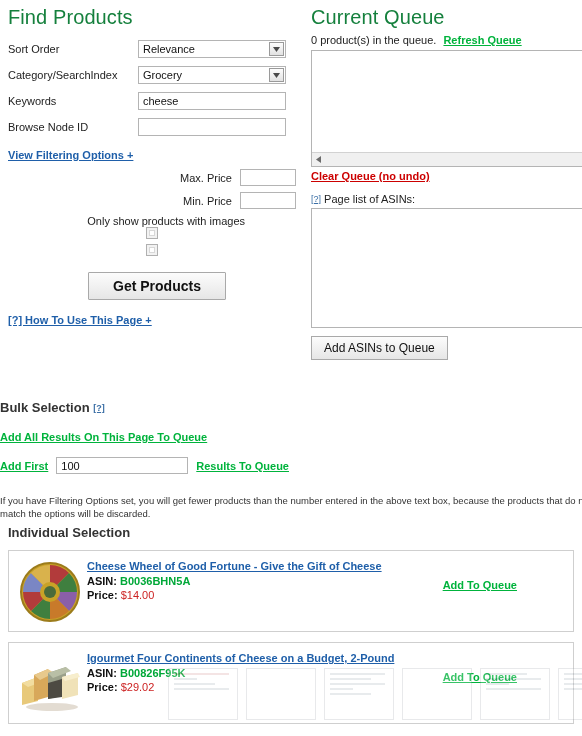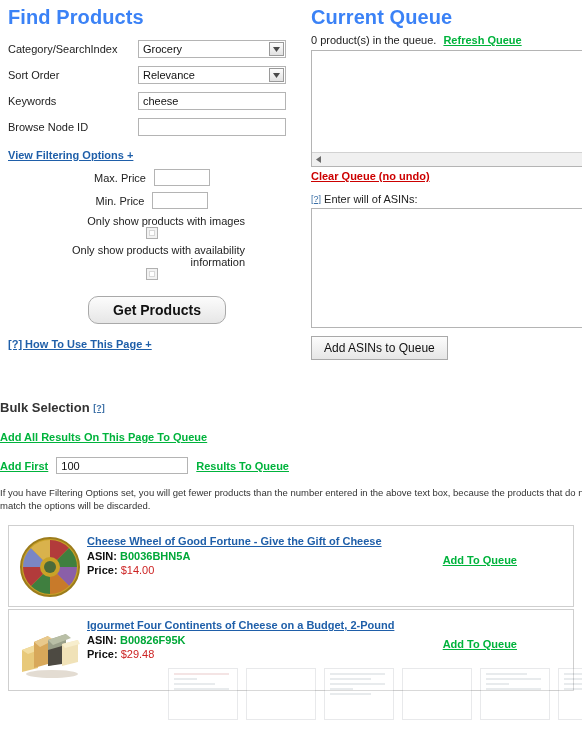--- a/index.html
+++ b/index.html
@@ -28,22 +28,22 @@
     text-decoration: underline;
     cursor: pointer;
   }
   .lnk-blue { color: #1f5fa9; }
   .lnk-green { color: #00b33c; font-weight: bold; }
   .lnk-red { color: #cc0000; font-weight: bold; }
 
   
   .h1 {
     font-size: 20px;
-    font-weight: bold;
-    color: #3b82f6;
+    font-weight: normal;
+    color: #15803d;
     letter-spacing: 0.1px;
   }
   .h2 {
     font-size: 13px;
     font-weight: bold;
     color: #333333;
   }
 
   
   #find-products {
@@ -112,21 +112,21 @@
     margin-top: 12px;
     margin-bottom: 8px;
     font-size: 11px;
     font-weight: bold;
   }
 
   
   .price-row {
     display: flex;
     align-items: center;
-    justify-content: center;
+    justify-content: flex-end;
     margin-bottom: 6px;
   }
   .price-row .lbl {
     text-align: right;
     font-size: 11px;
     padding-right: 8px;
   }
   .ctrl-price {
     width: 56px;
     height: 17px;
@@ -183,21 +183,21 @@
     background: linear-gradient(#fcfcfc, #e6e6e6);
     border: 1px solid #a9a9a9;
     color: #111;
     cursor: pointer;
     box-sizing: border-box;
   }
   #get-products {
     font-size: 14px;
     font-weight: bold;
     padding: 5px 24px;
-    border-radius: 10px;
+    border-radius: 1px;
   }
 
   #how-to-use {
     font-size: 11px;
     font-weight: bold;
     margin-top: 0;
   }
 
   
   #current-queue {
@@ -273,21 +273,21 @@
     left: 0;
     top: 400px;
     width: 574px;
   }
   #bulk-title { margin: 0 0 16px 0; }
   #add-all-link { font-size: 11px; display: inline-block; margin-bottom: 14px; }
 
   #add-first-row {
     display: flex;
     align-items: center;
-    margin-bottom: 12px;
+    margin-bottom: 20px;
   }
   #add-first-label { font-size: 11px; }
   #add-first-input {
     width: 132px;
     height: 17px;
     margin: 0 8px;
     border: 1px solid #b4b4b4;
     box-sizing: border-box;
     font-family: "Liberation Sans", sans-serif;
     font-size: 11px;
@@ -313,21 +313,21 @@
     width: 574px;
   }
   #individual-title { margin: 0 0 10px 0; }
 
   .product-row {
     border: 1px solid #cfcfcf;
     background: #ffffff;
     box-sizing: border-box;
     height: 82px;
     width: 566px;
-    margin-bottom: 2px;
+    margin-bottom: 10px;
     position: relative;
     display: flex;
     align-items: flex-start;
     padding: 6px 0 0 0;
   }
   .product-thumb {
     width: 66px;
     height: 70px;
     margin-left: 8px;
     flex: none;
@@ -395,46 +395,46 @@
   #thumb-overlay .tline.med { width: 70%; }
   #thumb-overlay .tline.long { width: 94%; }
 </style>
 </head>
 <body>
 
 <div class="page">
 
   <div id="find-products">
     <div class="h1">Find Products</div>
+
+    <div class="form-row">
+      <div class="lbl">Sort Order</div>
+      <div class="ctrl-select">
+        <span class="val">Relevance</span>
+        <span class="arrowbox">
+          <svg width="7" height="5" viewBox="0 0 7 5">
+              <polygon points="0,0 7,0 3.5,5" fill="#4a4a4a"></polygon>
+            </svg>
+        </span>
+      </div>
+    </div>
 
     <div class="form-row">
       <div class="lbl">Category/SearchIndex</div>
       <div class="ctrl-select">
         <span class="val">Grocery</span>
         <span class="arrowbox">
           <svg width="7" height="5" viewBox="0 0 7 5">
               <polygon points="0,0 7,0 3.5,5" fill="#4a4a4a"></polygon>
             </svg>
         </span>
       </div>
     </div>
 
     <div class="form-row">
-      <div class="lbl">Sort Order</div>
-      <div class="ctrl-select">
-        <span class="val">Relevance</span>
-        <span class="arrowbox">
-          <svg width="7" height="5" viewBox="0 0 7 5">
-              <polygon points="0,0 7,0 3.5,5" fill="#4a4a4a"></polygon>
-            </svg>
-        </span>
-      </div>
-    </div>
-
-    <div class="form-row">
       <div class="lbl">Keywords</div>
       <input class="ctrl-text" type="text" value="cheese" style="">
     </div>
 
     <div class="form-row">
       <div class="lbl">Browse Node ID</div>
       <input class="ctrl-text" type="text" value="" style="">
     </div>
 
     <div id="view-filtering">
@@ -450,21 +450,20 @@
       <div class="lbl">Min. Price</div>
       <input class="ctrl-price" type="text" value="" style="">
     </div>
 
     <div class="check-row">
       <div class="lbl">Only show products with images</div>
       <div class="chk"></div>
     </div>
 
     <div class="check-row">
-      <div class="lbl">Only show products with availability information</div>
       <div class="chk"></div>
     </div>
 
     <div id="get-products-wrap">
       <button class="btn" id="get-products">Get Products</button>
     </div>
 
     <div id="how-to-use">
       <span class="lnk lnk-blue">[?] How To Use This Page +</span>
     </div>
@@ -485,21 +484,21 @@
               <polygon points="5,0 5,7 0,3.5" fill="#6b6b6b"></polygon>
             </svg>
         </span>
       </div>
     </div>
 
     <span class="lnk lnk-red" id="clear-queue">Clear Queue (no undo)</span>
 
     <div id="asin-label">
       <span class="help-mark">[?]</span>
-      <span>Enter will of ASINs:</span>
+      <span>Page list of ASINs:</span>
     </div>
 
     <div class="big-box" id="asin-box"></div>
 
     <div id="add-asins-wrap">
       <button class="btn" id="add-asins-btn">Add ASINs to Queue</button>
     </div>
   </div>
 
   <div id="bulk-selection">
@@ -513,20 +512,21 @@
     <div id="add-first-row">
       <span class="lnk lnk-green" id="add-first-label">Add First</span>
       <input id="add-first-input" type="text" value="100" style="">
       <span class="lnk lnk-green" id="results-to-queue">Results To Queue</span>
     </div>
 
     <div id="bulk-note">If you have Filtering Options set, you will get fewer products than the number entered in the above text box, because the products that do not match the options will be discarded.</div>
   </div>
 
   <div id="individual-selection">
+    <div class="h2" id="individual-title">Individual Selection</div>
 
     <div class="product-row">
       <div class="product-thumb">
         <svg width="62" height="62" viewBox="0 0 62 62">
           <circle cx="31" cy="31" r="29" fill="#c9a227"></circle>
           <g>
             <path d="M31 31 L31 4 A27 27 0 0 1 50 12 Z" fill="#b23b3b"></path>
             <path d="M31 31 L50 12 A27 27 0 0 1 58 31 Z" fill="#3f7f3f"></path>
             <path d="M31 31 L58 31 A27 27 0 0 1 50 50 Z" fill="#8a5fa8"></path>
             <path d="M31 31 L50 50 A27 27 0 0 1 31 58 Z" fill="#c87a2a"></path>
@@ -570,21 +570,21 @@
         </svg>
       </div>
       <div class="product-info">
         <span class="product-title">Igourmet Four Continents of Cheese on a Budget, 2-Pound</span>
         <div class="meta-line">
           <span class="meta-key">ASIN:</span>
           <span class="meta-asin">B00826F95K</span>
         </div>
         <div class="meta-line">
           <span class="meta-key">Price:</span>
-          <span class="meta-price">$29.48</span>
+          <span class="meta-price">$29.02</span>
         </div>
       </div>
       <span class="lnk lnk-green add-to-queue">Add To Queue</span>
     </div>
   </div>
 
   <div id="thumb-overlay">
     <div class="tnail">
       <div class="tline red long"></div>
         <div class="tline short"></div>

